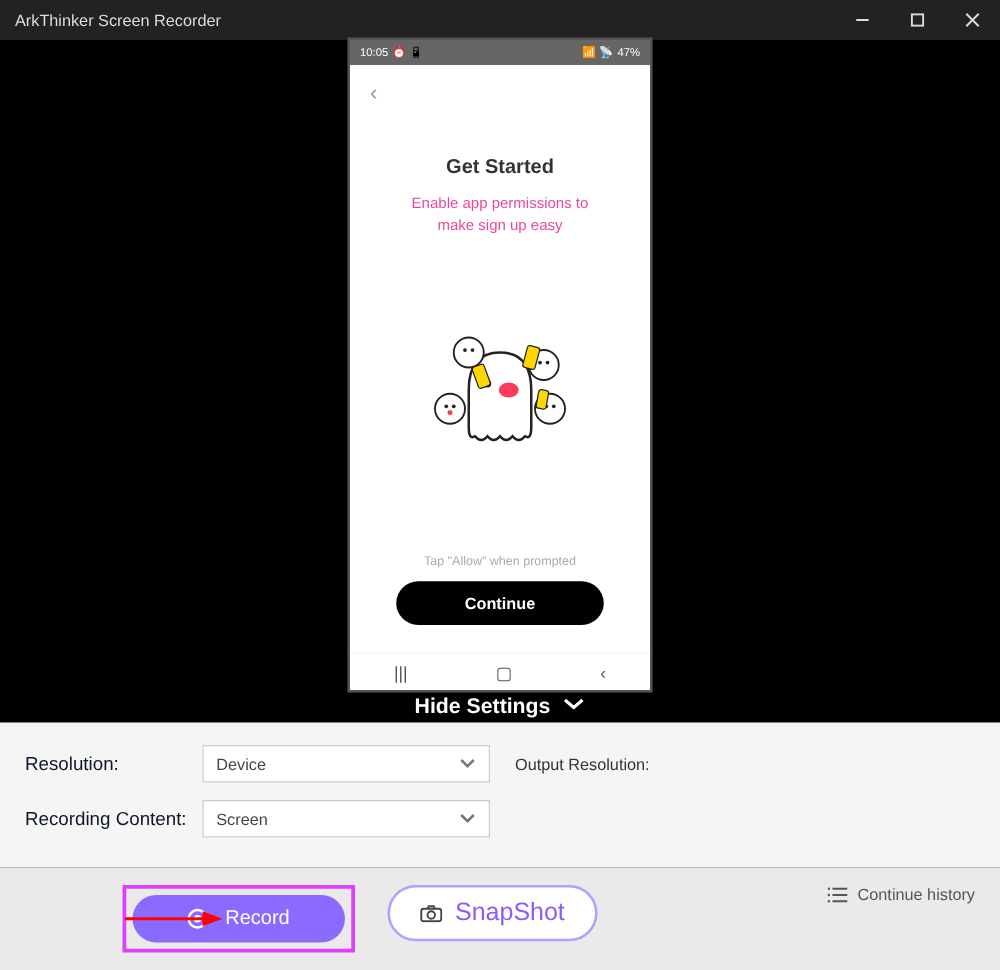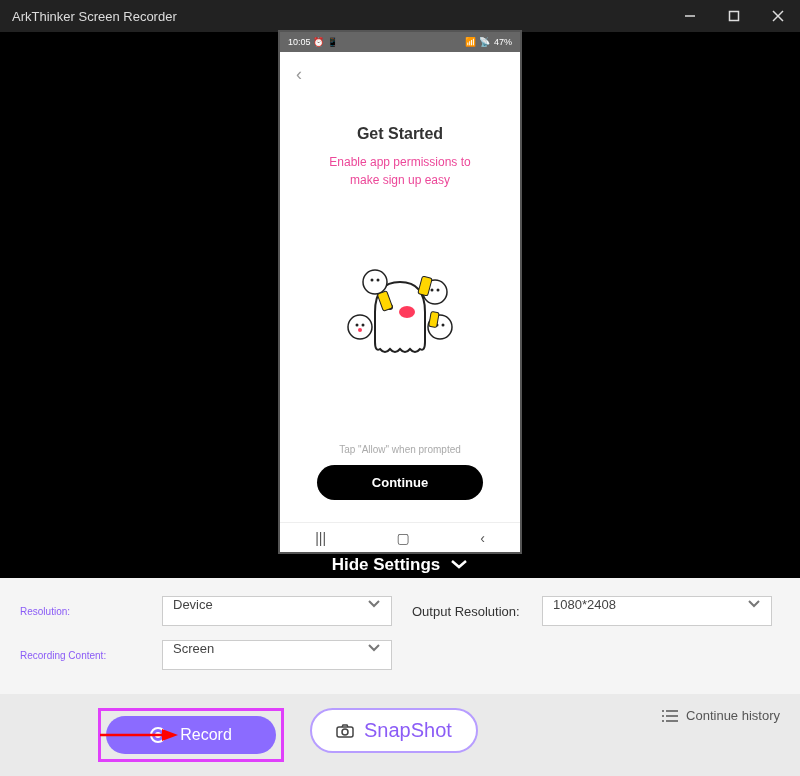--- a/index.html
+++ b/index.html
@@ -31,23 +31,23 @@
     .phone-nav { height: 30px; background: #fff; display: flex; align-items: center; justify-content: space-around; border-top: 1px solid #eee; }
     .phone-nav-item { color: #555; font-size: 14px; }
     
     .hide-settings-bar { height: 40px; background: #000; display: flex; align-items: center; justify-content: center; gap: 10px; cursor: pointer; }
     .hide-settings-text { color: #fff; font-size: 17px; font-weight: 700; }
     .chev-down { color: #fff; }
     
     .settings-panel { background: #f5f5f5; padding: 18px 20px 10px; }
     .settings-row { display: flex; align-items: center; gap: 20px; margin-bottom: 14px; }
     .setting-group { display: flex; align-items: center; gap: 10px; }
-    .setting-label { font-size: 10px; color: #8b5cf6; width: 132px; }
+    .setting-label { font-size: 15px; color: #0f172a; width: 132px; }
     .setting-label-right { font-size: 13px; color: #333; width: 120px; }
-    .select-box { width: 230px; height: 30px; border: 1px solid #ccc; background: #fff; display: flex; justify-content: space-between; padding: 0 10px; font-size: 13px; color: #444; cursor: pointer; }
+    .select-box { width: 230px; height: 30px; border: 1px solid #ccc; background: #fff; display: flex; align-items: center; justify-content: space-between; padding: 0 10px; font-size: 13px; color: #444; cursor: pointer; }
     .select-chev { color: #777; }
     
     .action-bar { background: #eaeaea; padding: 14px 20px; display: flex; align-items: flex-start; gap: 18px; position: relative; }
     .arrow-annotation { position: absolute; left: 100px; top: 50%; transform: translateY(-50%); }
     .highlight-box { border: 3px solid #e040fb; padding: 5px; display: inline-block; margin-left: 78px; }
     .record-btn { background: #8b6bff; color: #fff; border: none; border-radius: 24px; padding: 10px 30px; font-size: 16px; font-weight: 500; cursor: pointer; display: flex; align-items: center; gap: 14px; width: 170px; justify-content: center; }
     .record-dot { width: 16px; height: 16px; border: 2px solid #fff; border-radius: 50%; display: flex; align-items: center; justify-content: center; }
     .record-dot-inner { width: 6px; height: 6px; background: #fff; border-radius: 50%; }
     .snapshot-btn { background: #fff; color: #8b5cf6; border: 2px solid #b79dff; border-radius: 24px; padding: 9px 24px; font-size: 20px; font-weight: 500; cursor: pointer; display: flex; align-items: center; gap: 10px; margin-left: 8px; }
     .camera-icon { width: 18px; height: 14px; }
@@ -154,26 +154,20 @@
         <span class="setting-label">Resolution:</span>
         <div class="select-box">
           <span>Device</span>
           <span class="select-chev"><svg width="14" height="10" viewBox="0 0 14 10">
                 <path d="M 2 2 L 7 7 L 12 2" stroke="#777" stroke-width="2" fill="none"></path>
               </svg></span>
         </div>
       </div>
       <div class="setting-group">
         <span class="setting-label-right">Output Resolution:</span>
-        <div class="select-box">
-          <span>1080*2408</span>
-          <span class="select-chev"><svg width="14" height="10" viewBox="0 0 14 10">
-                <path d="M 2 2 L 7 7 L 12 2" stroke="#777" stroke-width="2" fill="none"></path>
-              </svg></span>
-        </div>
       </div>
     </div>
     <div class="settings-row">
       <div class="setting-group">
         <span class="setting-label">Recording Content:</span>
         <div class="select-box">
           <span>Screen</span>
           <span class="select-chev"><svg width="14" height="10" viewBox="0 0 14 10">
                 <path d="M 2 2 L 7 7 L 12 2" stroke="#777" stroke-width="2" fill="none"></path>
               </svg></span>

